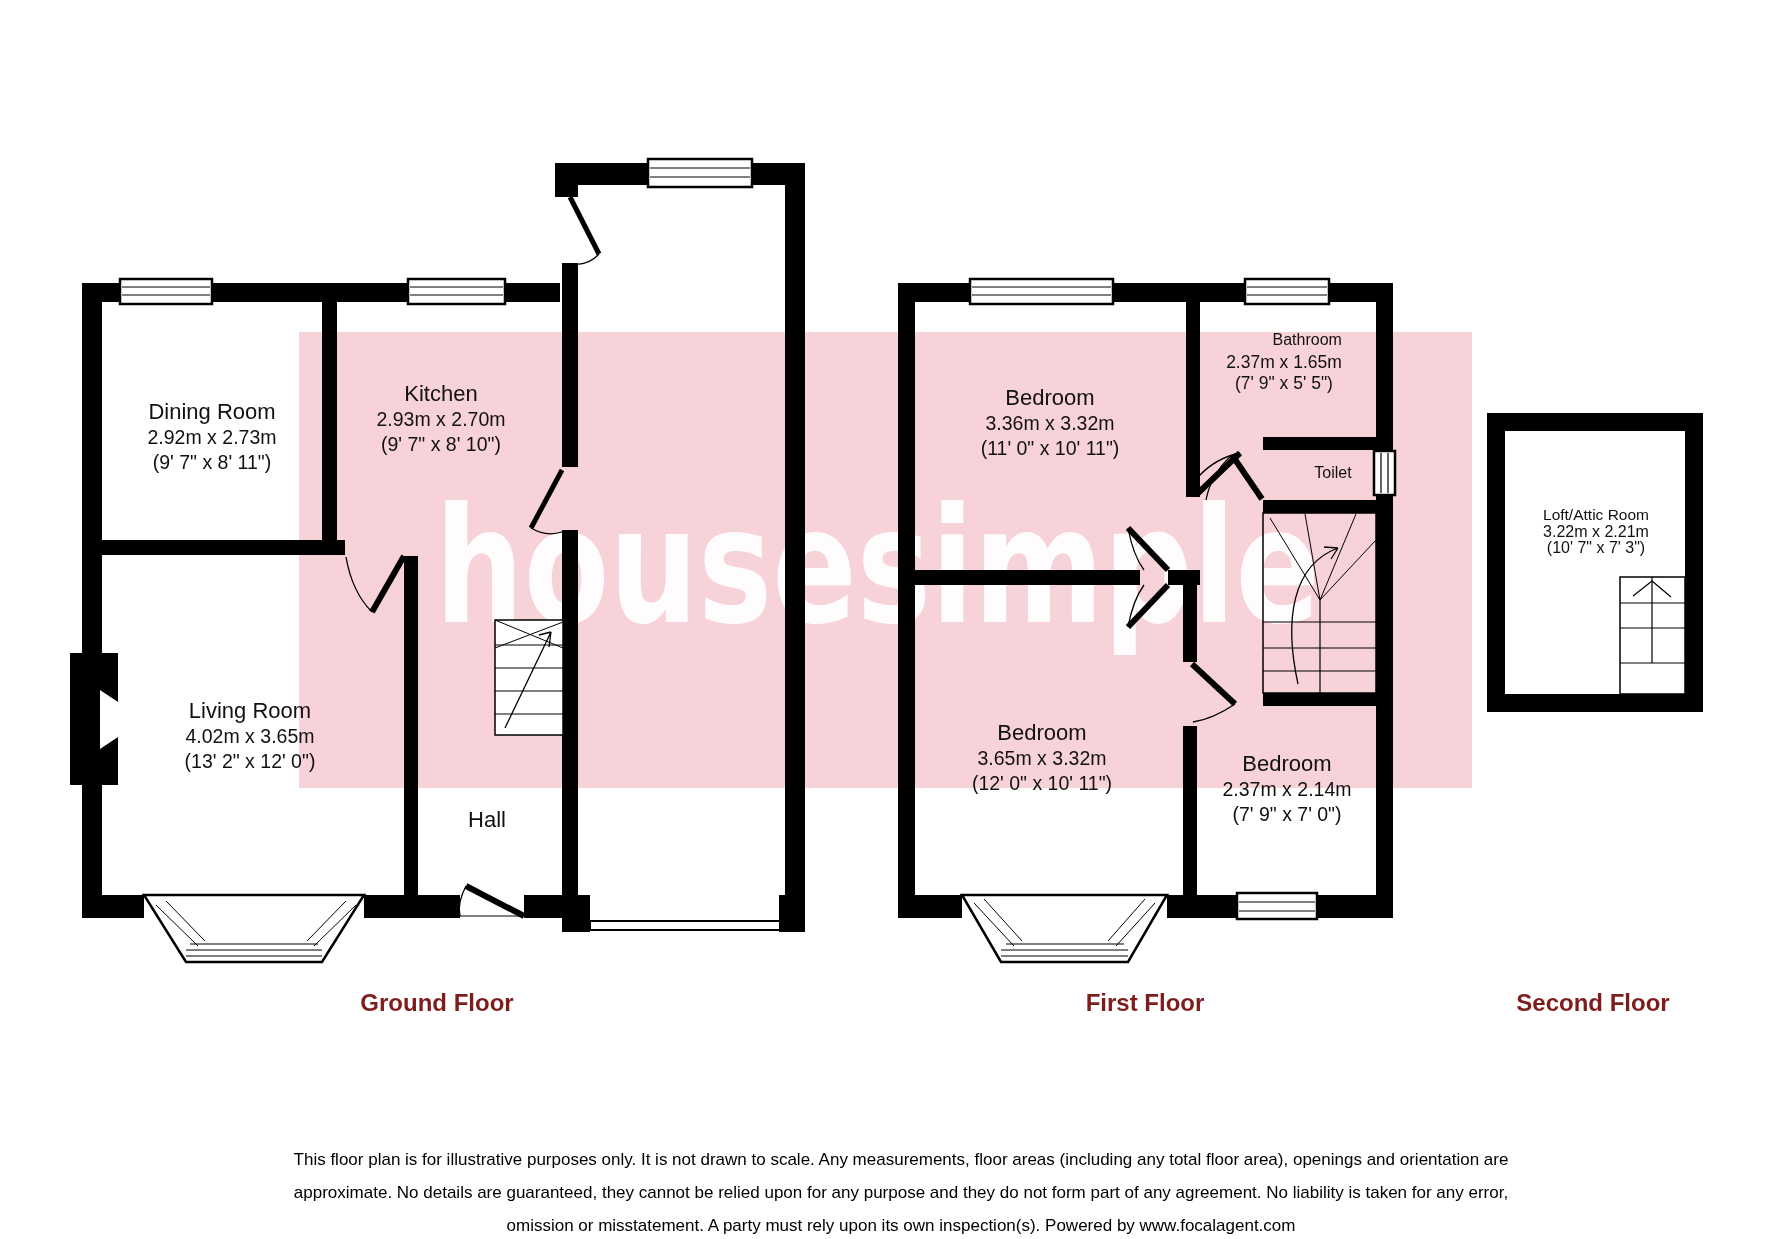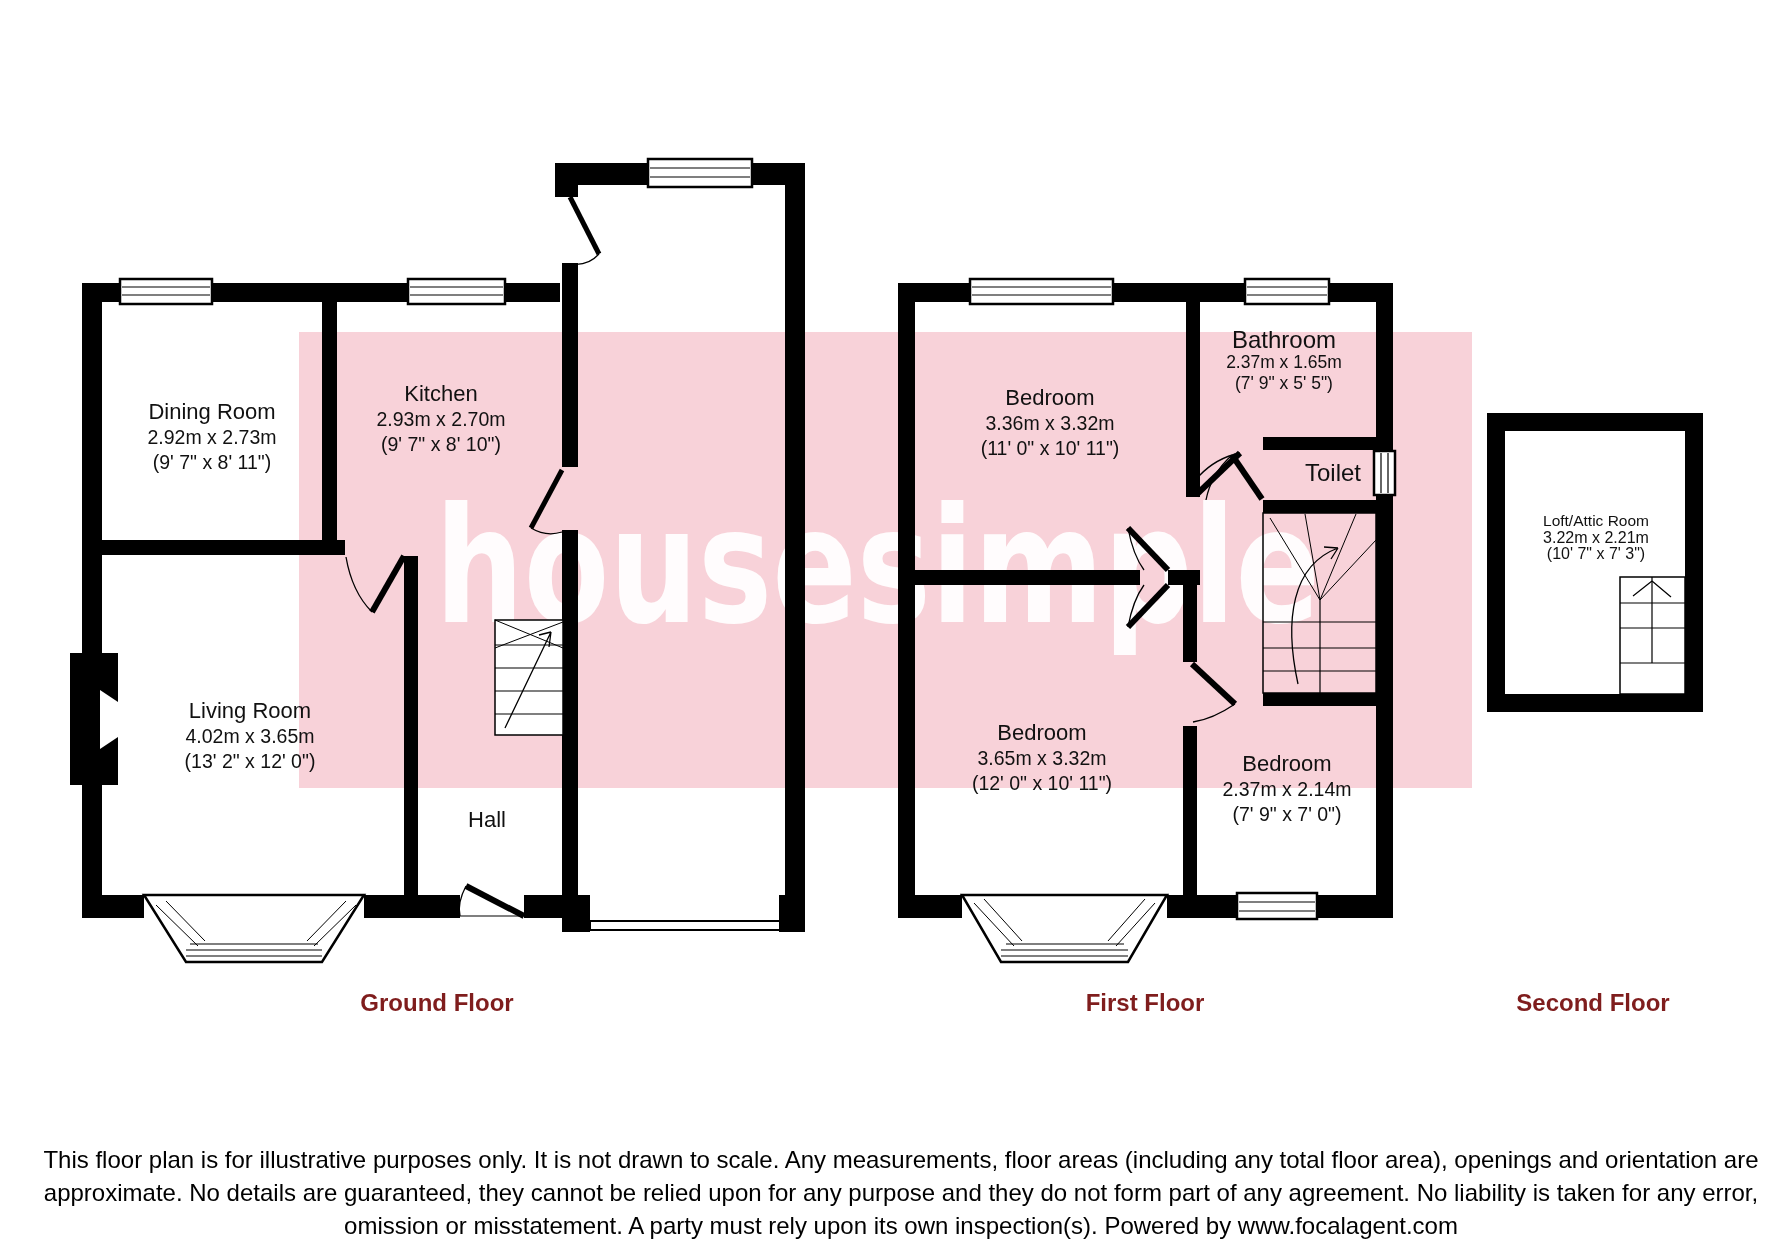--- a/index.html
+++ b/index.html
@@ -2,28 +2,28 @@
 <html><head>
 <meta charset="utf-8">
 <style>
   html,body{margin:0;padding:0;background:#fff;}
   .canvas{position:relative;width:1771px;height:1239px;background:#fff;overflow:hidden;
           font-family:"Liberation Sans",sans-serif;}
   .plan-svg{position:absolute;left:0;top:0;width:1771px;height:1239px;}
   .room-label{position:absolute;transform:translateX(-50%);text-align:center;color:#111;white-space:nowrap;}
   .rl-name{font-size:22px;line-height:27px;}
   .rl-dim{font-size:19.5px;line-height:25px;}
-  .room-label.small .rl-name{font-size:24px;line-height:24px;}
+  .room-label.small .rl-name{font-size:16px;line-height:24px;text-align:right;}
   .room-label.small .rl-dim{font-size:17.5px;line-height:21px;text-align:center;}
-  .room-label.tiny .rl-name{font-size:15.5px;line-height:19px;margin-top:6px;}
+  .room-label.tiny .rl-name{font-size:15.5px;line-height:19px;}
   .room-label.tiny .rl-dim{font-size:16px;line-height:16px;}
   .floor-label{position:absolute;transform:translateX(-50%);font-size:24px;font-weight:bold;
                color:#7f1d1d;line-height:26px;white-space:nowrap;}
   .disclaimer{position:absolute;left:0;top:1143px;width:1771px;text-align:center;color:#000;}
-  .disclaimer div{font-size:24px;line-height:33px;padding-left:31px;}
+  .disclaimer div{font-size:17px;line-height:33px;padding-left:31px;}
 </style>
 </head>
 <body>
 
 <div class="canvas">
 
   <svg class="plan-svg" viewBox="0 0 1771 1239">
 
     <rect x="299" y="332" width="1173" height="456" fill="#f8d2d9"></rect>
     <text x="435" y="622" font-size="160" font-weight="bold" fill-opacity="0.93" font-family="DejaVu Sans, sans-serif" textLength="885" lengthAdjust="spacingAndGlyphs" fill="#ffffff">housesimple</text>

